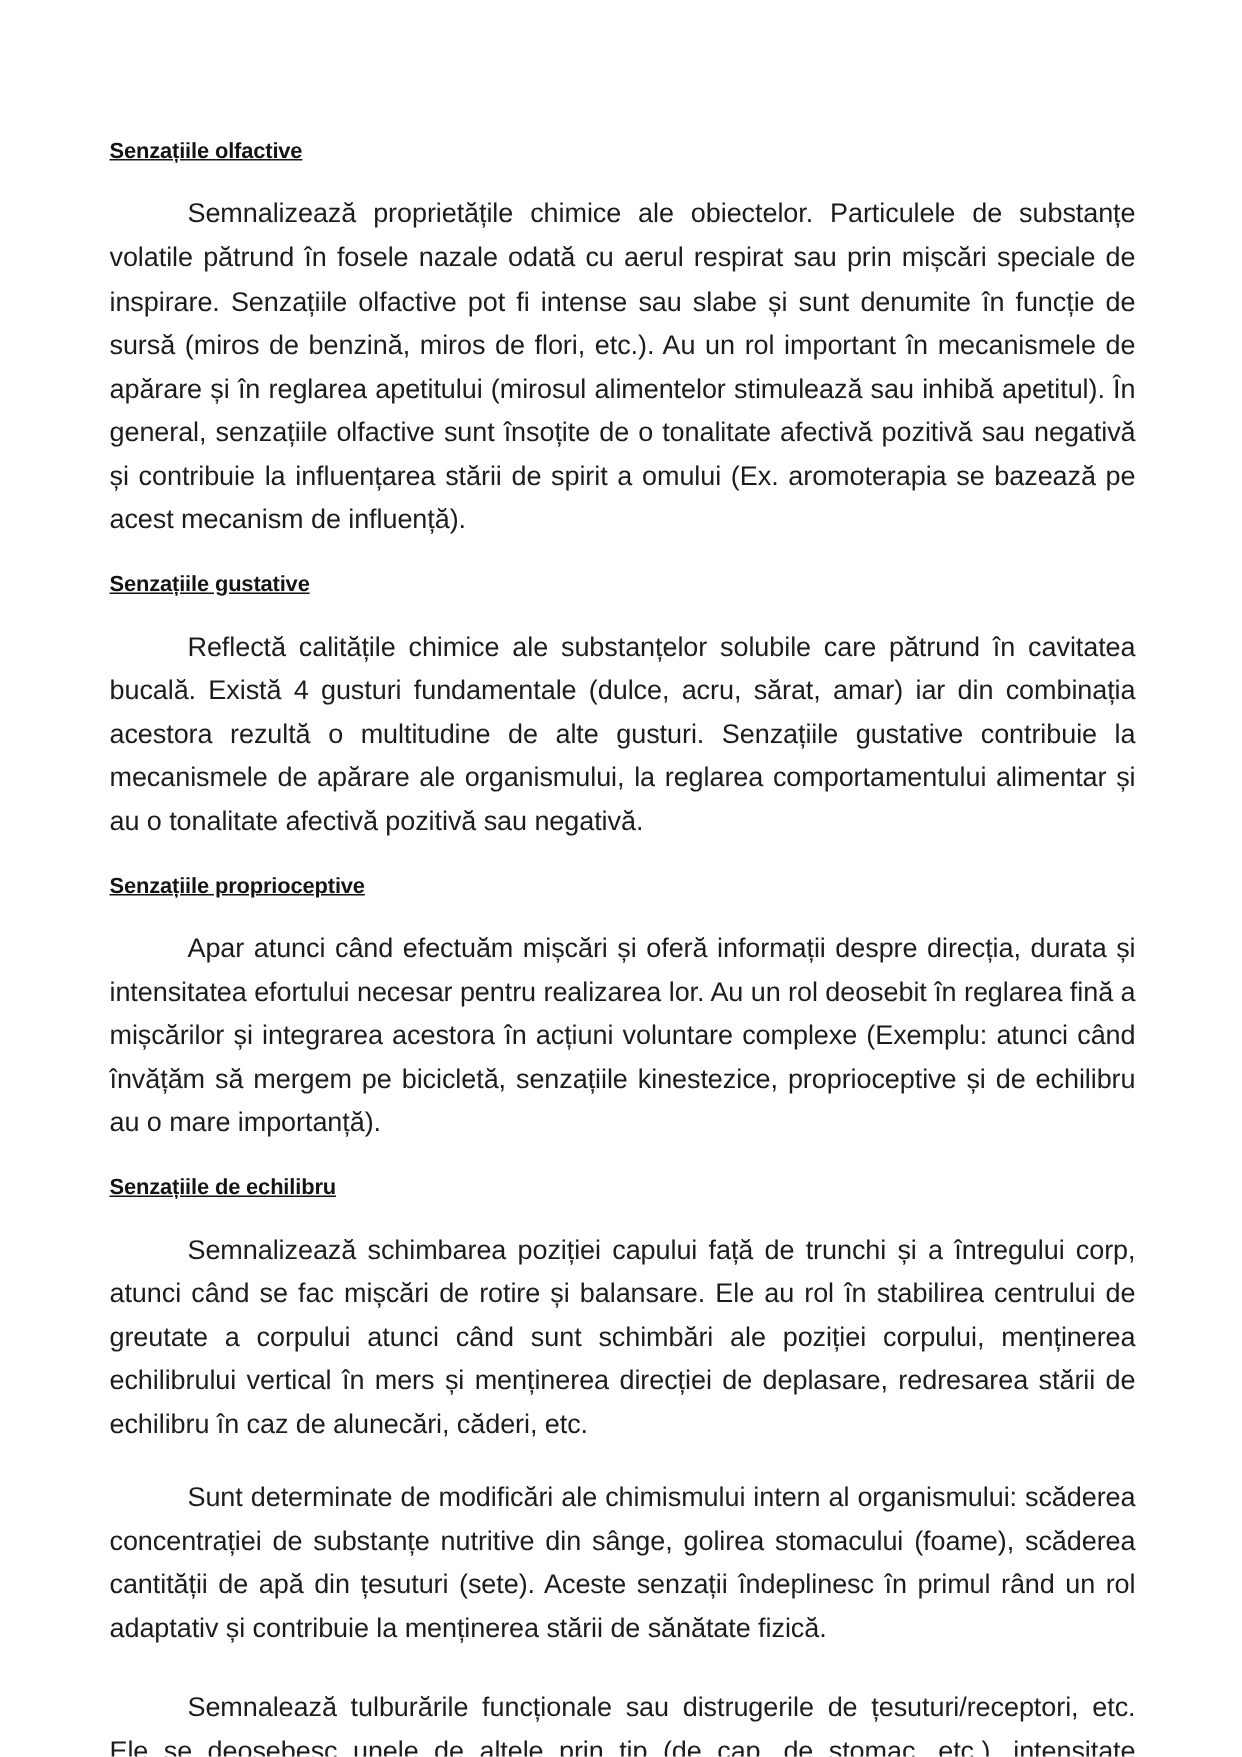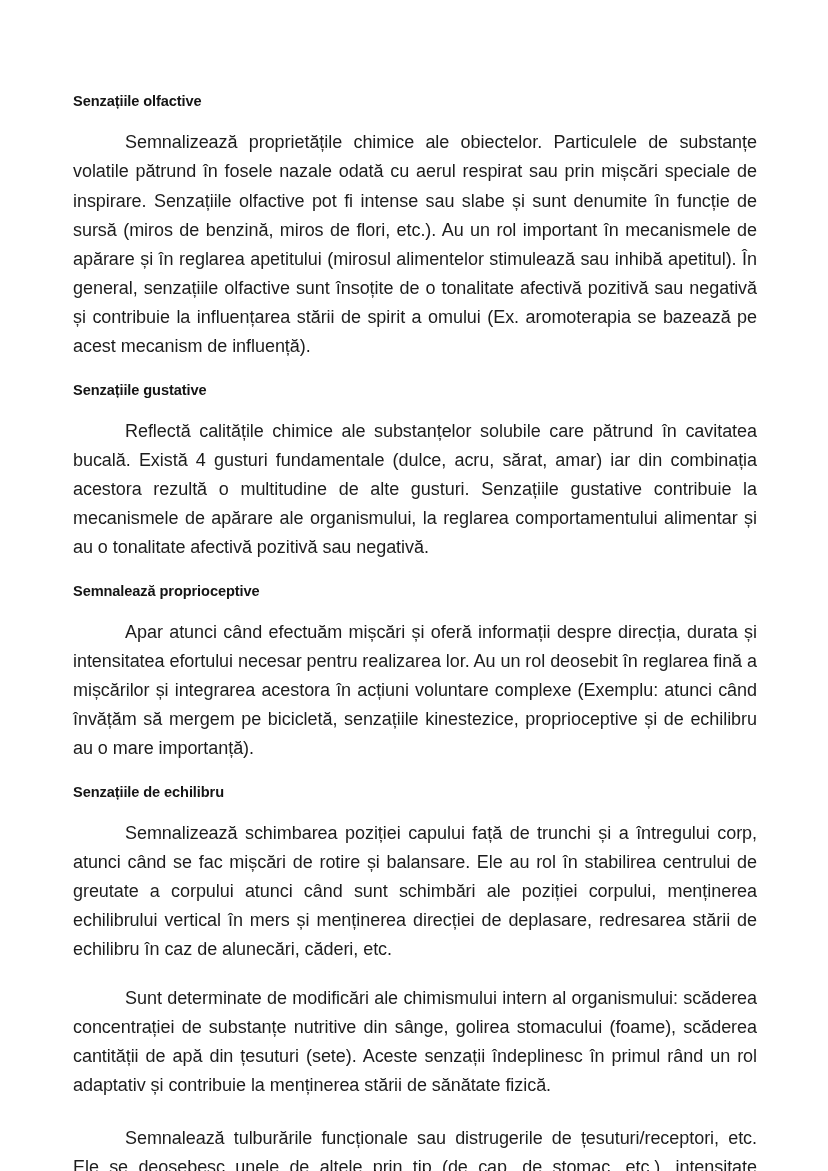--- a/index.html
+++ b/index.html
@@ -26,20 +26,21 @@
     width: 684px;
   }
   h2.section-heading {
     font-size: 14.6px;
     font-weight: bold;
     line-height: 1.32;
     margin: 0;
     padding: 0;
     letter-spacing: -0.1px;
     color: #141414;
+    text-decoration: underline;
   }
   p.section-para {
     font-size: 18px;
     line-height: 1.62;
     margin: 0;
     padding: 0;
     text-align: justify;
     text-indent: 52px;
     color: #1c1c1c;
     letter-spacing: -0.05px;
@@ -62,21 +63,21 @@
       <h2 class="section-heading">Senzațiile olfactive</h2>
       <p class="section-para">Semnalizează proprietățile chimice ale obiectelor. Particulele de substanțe volatile pătrund în fosele nazale odată cu aerul respirat sau prin mișcări speciale de inspirare. Senzațiile olfactive pot fi intense sau slabe și sunt denumite în funcție de sursă (miros de benzină, miros de flori, etc.). Au un rol important în mecanismele de apărare și în reglarea apetitului (mirosul alimentelor stimulează sau inhibă apetitul). În general, senzațiile olfactive sunt însoțite de o tonalitate afectivă pozitivă sau negativă și contribuie la influențarea stării de spirit a omului (Ex. aromoterapia se bazează pe acest mecanism de influență).</p>
     </div>
 
     <div class="block">
       <h2 class="section-heading">Senzațiile gustative</h2>
       <p class="section-para">Reflectă calitățile chimice ale substanțelor solubile care pătrund în cavitatea bucală. Există 4 gusturi fundamentale (dulce, acru, sărat, amar) iar din combinația acestora rezultă o multitudine de alte gusturi. Senzațiile gustative contribuie la mecanismele de apărare ale organismului, la reglarea comportamentului alimentar și au o tonalitate afectivă pozitivă sau negativă.</p>
     </div>
 
     <div class="block">
-      <h2 class="section-heading">Semnalează proprioceptive</h2>
+      <h2 class="section-heading">Senzațiile proprioceptive</h2>
     </div>
 
     <div class="block">
       <p class="section-para">Apar atunci când efectuăm mișcări și oferă informații despre direcția, durata și intensitatea efortului necesar pentru realizarea lor. Au un rol deosebit în reglarea fină a mișcărilor și integrarea acestora în acțiuni voluntare complexe (Exemplu: atunci când învățăm să mergem pe bicicletă, senzațiile kinestezice, proprioceptive și de echilibru au o mare importanță).</p>
     </div>
 
     <div class="block">
       <h2 class="section-heading">Senzațiile de echilibru</h2>
       <p class="section-para">Semnalizează schimbarea poziției capului față de trunchi și a întregului corp, atunci când se fac mișcări de rotire și balansare. Ele au rol în stabilirea centrului de greutate a corpului atunci când sunt schimbări ale poziției corpului, menținerea echilibrului vertical în mers și menținerea direcției de deplasare, redresarea stării de echilibru în caz de alunecări, căderi, etc.</p>
     </div>

